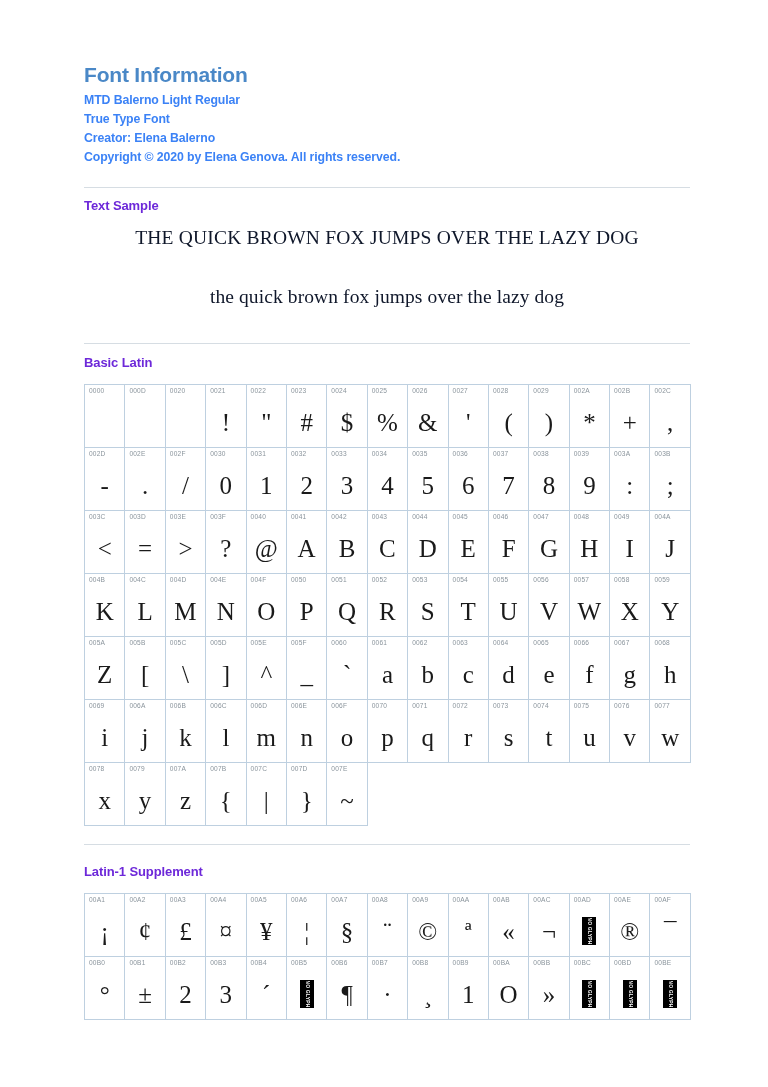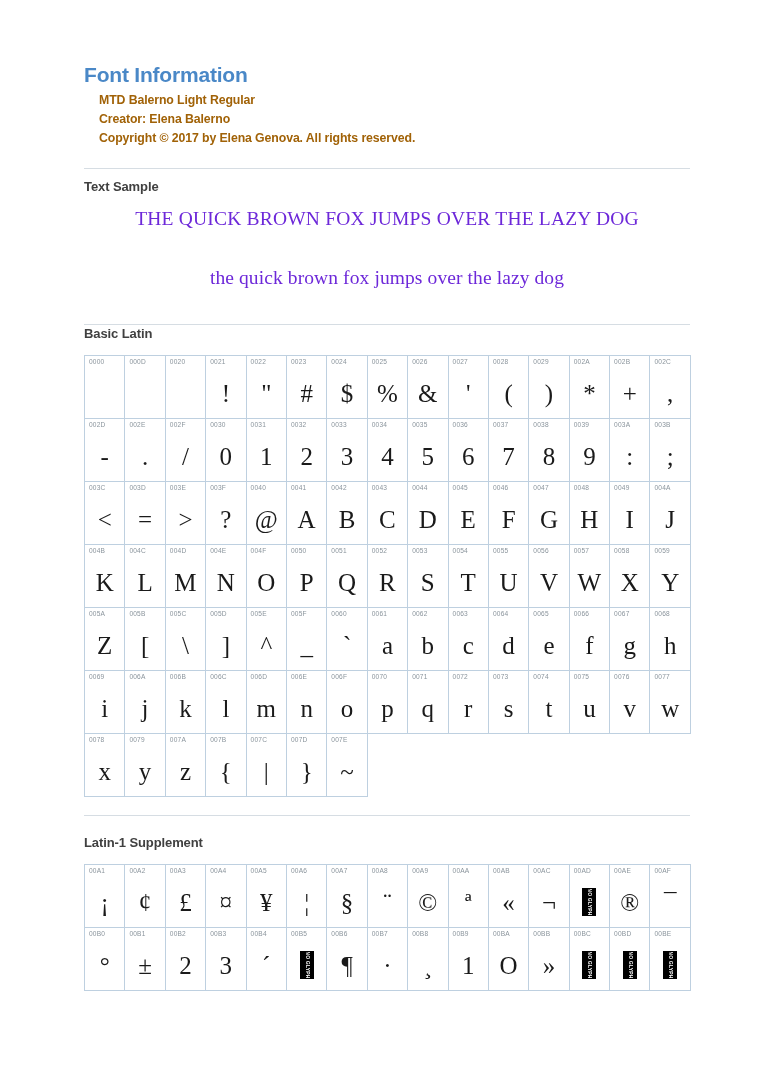--- a/index.html
+++ b/index.html
@@ -33,46 +33,45 @@
     font-size: 21px;
     font-weight: bold;
     color: #4a88c7;
     letter-spacing: -0.2px;
     line-height: 1.25;
     margin: 0 0 3px 0;
   }
   .info-line {
     font-size: 12.3px;
     font-weight: bold;
-    color: #a16207;
+    color: #3b82f6;
     line-height: 1.55;
     letter-spacing: -0.1px;
     white-space: nowrap;
-    margin-left: 15px;
   }
 
   
   .divider {
     border: none;
     border-top: 1px solid #d6dde3;
     margin: 0;
     height: 0;
   }
   .section-heading {
     font-size: 13px;
     font-weight: bold;
-    color: #404040;
+    color: #6d28d9;
     letter-spacing: -0.1px;
   }
 
   
   .sample-wrap {
     text-align: center;
     font-family: "Liberation Serif", "DejaVu Serif", serif;
-    color: #6d28d9;
+    color: #0f172a;
   }
   .sample-upper {
     font-size: 19.5px;
     letter-spacing: 0.2px;
     white-space: nowrap;
   }
   .sample-lower {
     font-size: 19.5px;
     letter-spacing: 0.1px;
     white-space: nowrap;
@@ -151,34 +150,35 @@
 </style>
 </head>
 <body>
 
 <div class="page">
   <div class="content">
 
     <div>
       <div class="doc-title">Font Information</div>
       <div class="info-line">MTD Balerno Light Regular</div>
+      <div class="info-line">True Type Font</div>
       <div class="info-line">Creator: Elena Balerno</div>
-      <div class="info-line">Copyright © 2017 by Elena Genova. All rights reserved.</div>
+      <div class="info-line">Copyright © 2020 by Elena Genova. All rights reserved.</div>
     </div>
 
     <hr class="divider" style="margin-top:20px;">
     <div class="section-heading" style="margin-top:10px;">Text Sample</div>
 
     <div class="sample-wrap" style="margin-top:14px;">
       <div class="sample-upper">THE QUICK BROWN FOX JUMPS OVER THE LAZY DOG</div>
       <div class="sample-lower" style="margin-top:37px;">the quick brown fox jumps over the lazy dog</div>
     </div>
 
     <hr class="divider" style="margin-top:35px;">
-    <div class="section-heading" style="margin-top:1px;">Basic Latin</div>
+    <div class="section-heading" style="margin-top:11px;">Basic Latin</div>
 
     <div class="glyph-grid" id="grid-basic-latin" style="margin-top:14px;">
         <div class="glyph-cell">
           <div class="glyph-code">0000</div>
           <div class="glyph-char"></div>
         </div>
         <div class="glyph-cell">
           <div class="glyph-code">000D</div>
           <div class="glyph-char"></div>
         </div>

